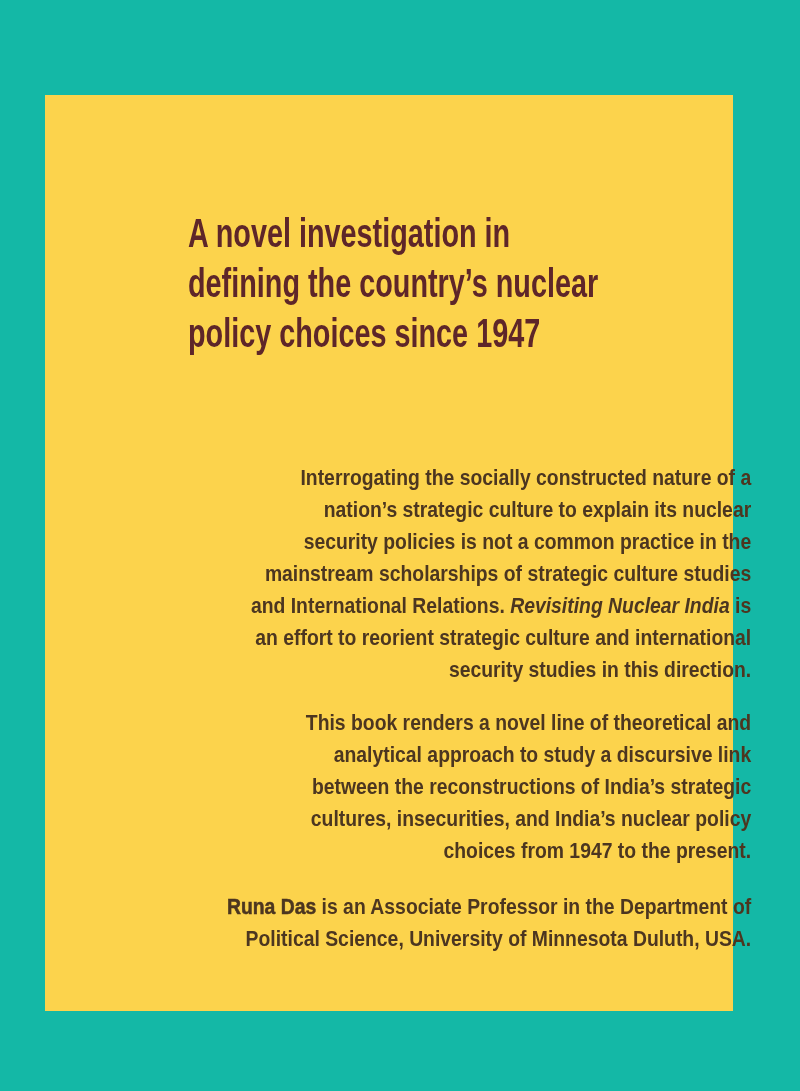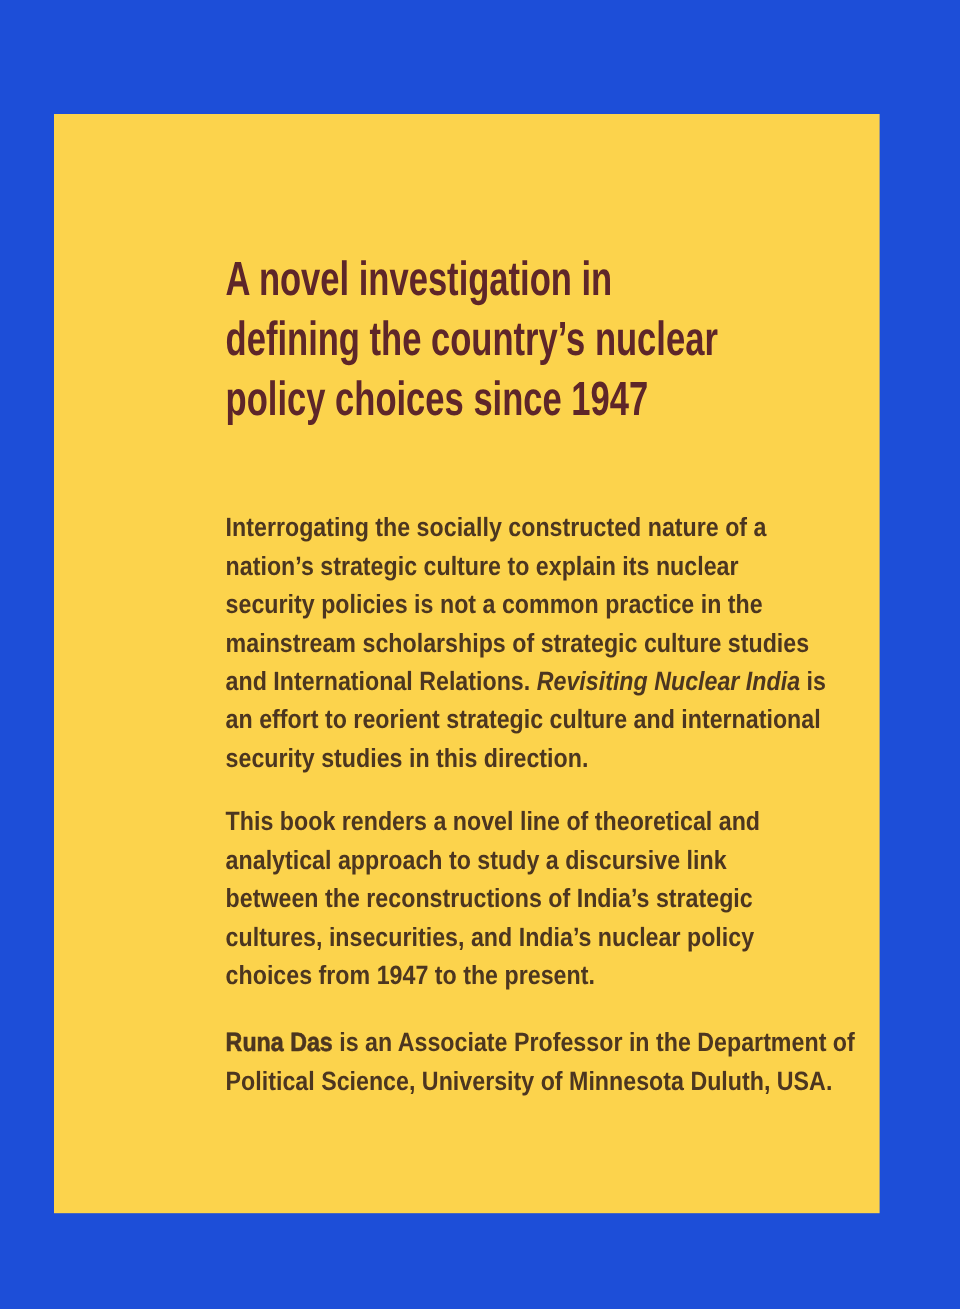--- a/index.html
+++ b/index.html
@@ -5,21 +5,21 @@
   html, body {
     margin: 0;
     padding: 0;
     background: #ffffff;
     font-family: "Liberation Sans", "DejaVu Sans", sans-serif;
   }
   .page {
     position: relative;
     width: 800px;
     height: 1091px;
-    background: #1d4ed8;
+    background: #14b8a6;
     overflow: hidden;
   }
   .cover {
     position: absolute;
     left: 45px;
     top: 95px;
     width: 688px;
     height: 916px;
     background: #fcd34c;
   }
@@ -29,21 +29,22 @@
   .heading {
     color: #5e2629;
     font-size: 40px;
     line-height: 50px;
     font-weight: bold;
     transform: scaleX(0.72);
     transform-origin: 0 0;
     width: 700px;
   }
   .bodytext {
-    margin-top: 66px;
+    margin-top: 104px;
+    text-align: right;
   }
   .para {
     color: #4c3620;
     font-size: 22px;
     line-height: 32px;
     font-weight: bold;
     transform: scaleX(0.88);
     transform-origin: 0 0;
     width: 640px;
   }

